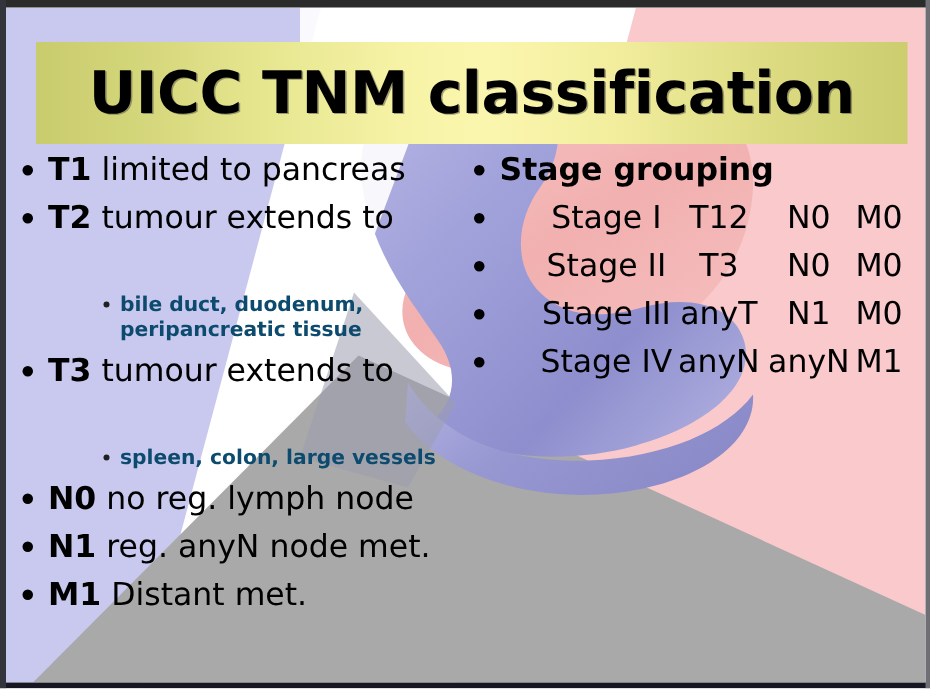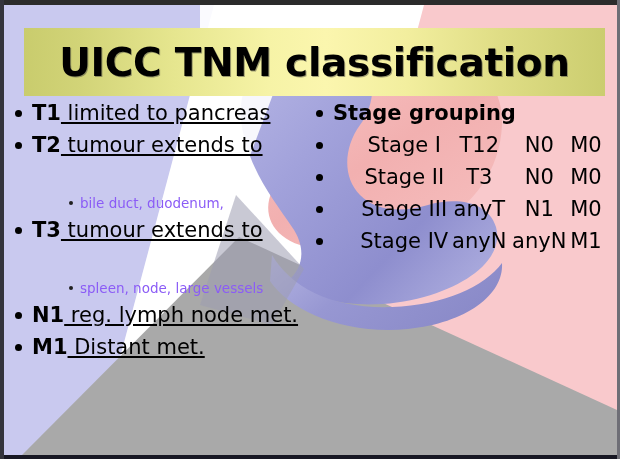--- a/index.html
+++ b/index.html
@@ -130,35 +130,34 @@
     width: 7px;
     height: 7px;
     border-radius: 50%;
     background: #000000;
   }
   li.item b.code {
     font-weight: bold;
   }
   li.item .rest {
     font-weight: normal;
-    text-decoration: underline;
   }
 
   
   ul.lvl2 {
     list-style: none;
     margin: 1px 0 2px 0;
     padding: 0 0 0 48px;
   }
   ul.lvl2 > li.subitem {
     position: relative;
     font-size: 13.5px;
     line-height: 17px;
-    color: #8b5cf6;
-    font-weight: normal;
+    color: #0c4a6e;
+    font-weight: bold;
     white-space: nowrap;
     margin-top: 36px;
   }
   ul.lvl2 > li.subitem > .bullet-sm {
     position: absolute;
     left: -11px;
     top: 6px;
     width: 4px;
     height: 4px;
     border-radius: 50%;
@@ -256,39 +255,44 @@
         <b class="code">T1</b><span class="rest"> limited to pancreas</span>
       </li>
 
       <li class="item">
         <span class="bullet"></span>
         <b class="code">T2</b><span class="rest"> tumour extends to</span>
         <ul class="lvl2">
           <li class="subitem">
             <span class="bullet-sm"></span>
             <span class="line2">bile duct, duodenum,</span>
+            <span class="line2">peripancreatic tissue</span>
           </li>
         </ul>
       </li>
 
       <li class="item">
         <span class="bullet"></span>
         <b class="code">T3</b><span class="rest"> tumour extends  to</span>
         <ul class="lvl2">
           <li class="subitem">
             <span class="bullet-sm"></span>
-            <span class="line2">spleen, node, large vessels</span>
+            <span class="line2">spleen, colon, large vessels</span>
           </li>
         </ul>
       </li>
 
-
-      <li class="item">
-        <span class="bullet"></span>
-        <b class="code">N1</b><span class="rest"> reg. lymph node met.</span>
+      <li class="item">
+        <span class="bullet"></span>
+        <b class="code">N0</b><span class="rest"> no reg. lymph node</span>
+      </li>
+
+      <li class="item">
+        <span class="bullet"></span>
+        <b class="code">N1</b><span class="rest"> reg. anyN node met.</span>
       </li>
 
 
       <li class="item">
         <span class="bullet"></span>
         <b class="code">M1</b><span class="rest"> Distant met.</span>
       </li>
 
     </ul>
   </div>

